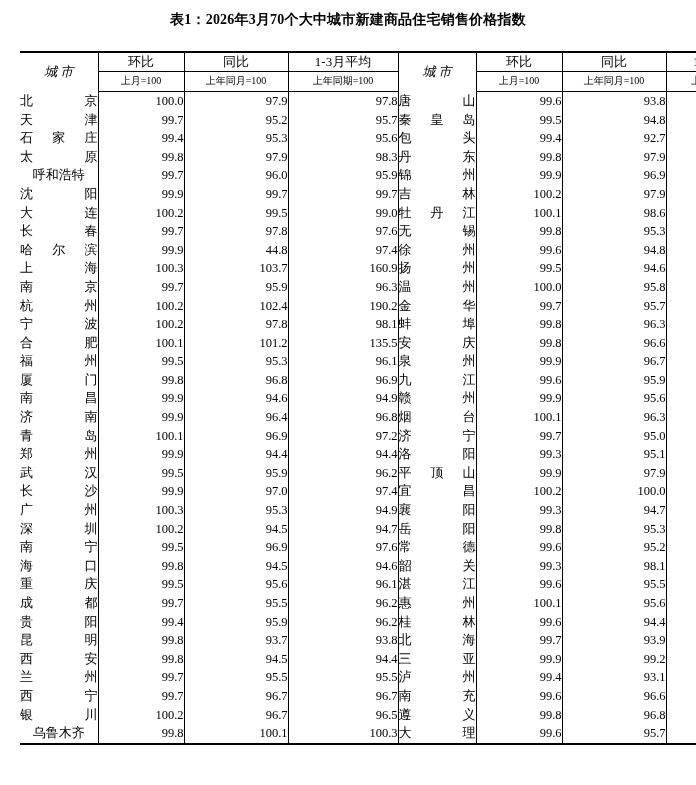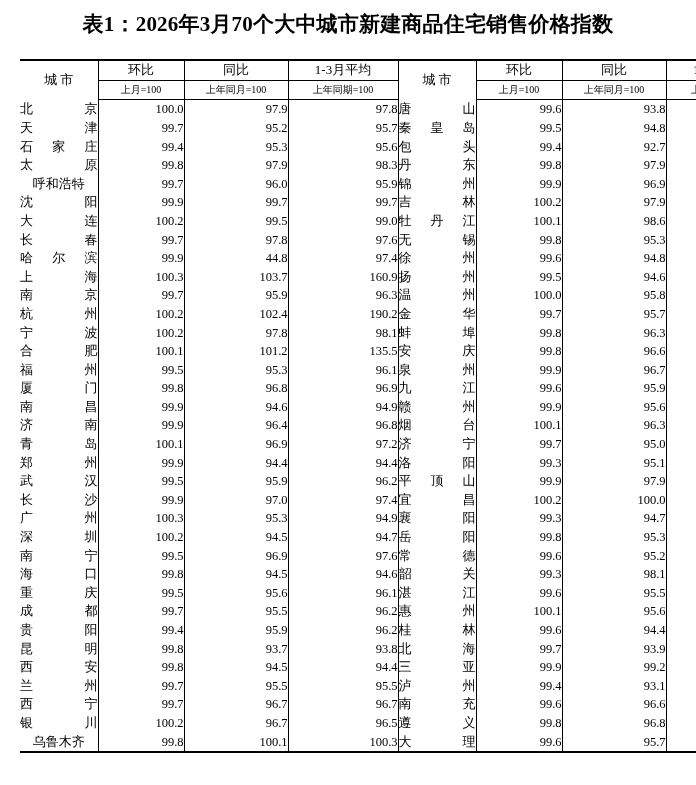--- a/index.html
+++ b/index.html
@@ -18,21 +18,21 @@
   #page {
     position: relative;
     width: 696px;
     height: 785px;
     box-sizing: border-box;
   }
   #title {
     text-align: center;
     font-family: "Liberation Serif", "DejaVu Serif", serif;
     font-weight: bold;
-    font-size: 21px;
+    font-size: 14px;
     letter-spacing: 0.2px;
     padding-top: 12px;
     padding-bottom: 0;
     line-height: 1.2;
     white-space: nowrap;
   }
   #table-wrap {
     margin: 0 auto;
     width: 656px;
     padding-top: 22px;
@@ -61,20 +61,21 @@
   }
   .hdr-sub {
     text-align: center;
     font-size: 10px;
   }
   .hdr-city {
     text-align: center;
     font-size: 13px;
     letter-spacing: 3px;
     text-indent: 3px;
+    font-style: italic;
   }
   
   .hdr-line td { border-bottom: 1px solid #000; }
   .hdr-mid td.hdr { border-bottom: 1px solid #000; text-align: center; }
   .vr { border-right: 1px solid #000; }
   
   td.city {
     font-size: 13px;
     text-align: justify;
     text-align-last: justify;

